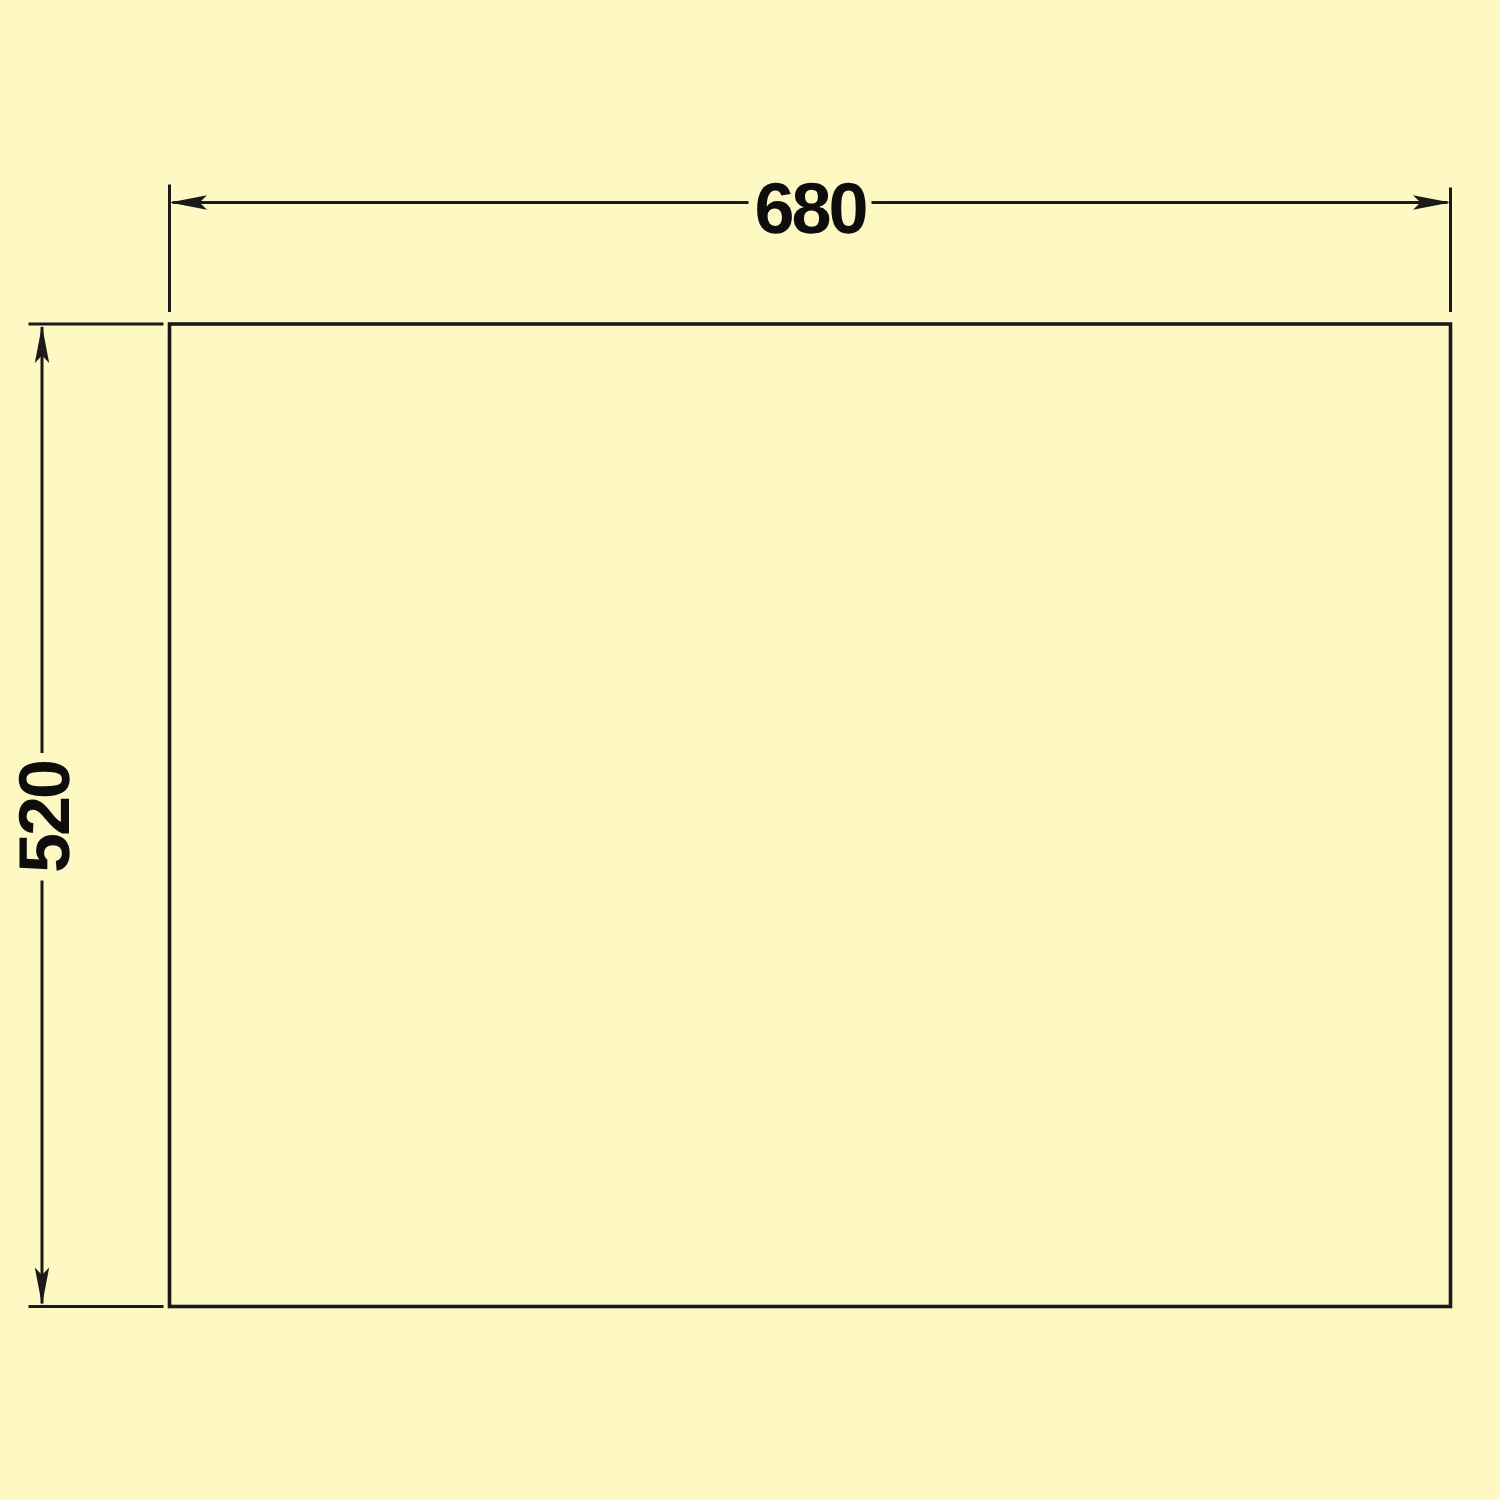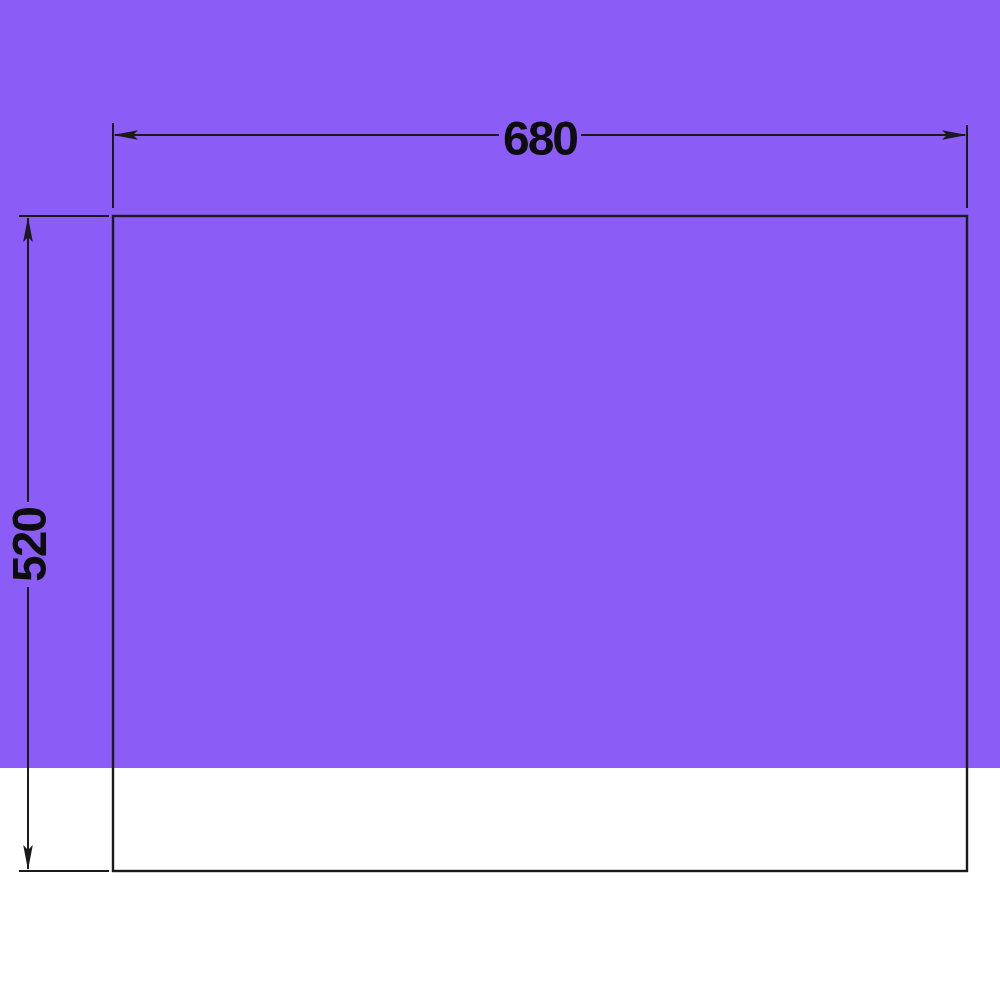--- a/index.html
+++ b/index.html
@@ -6,22 +6,22 @@
     margin: 0;
     padding: 0;
     width: 1000px;
     height: 1000px;
     background: #ffffff;
     overflow: hidden;
   }
   .stage {
     position: relative;
     width: 1000px;
-    height: 768px;
-    background: #8b5cf6;
+    height: 1000px;
+    background: #fef9c3;
   }
   svg {
     display: block;
   }
   .dim-label {
     font-family: "Liberation Sans", "DejaVu Sans", sans-serif;
     font-weight: bold;
     font-size: 48px;
     letter-spacing: -2px;
   }

